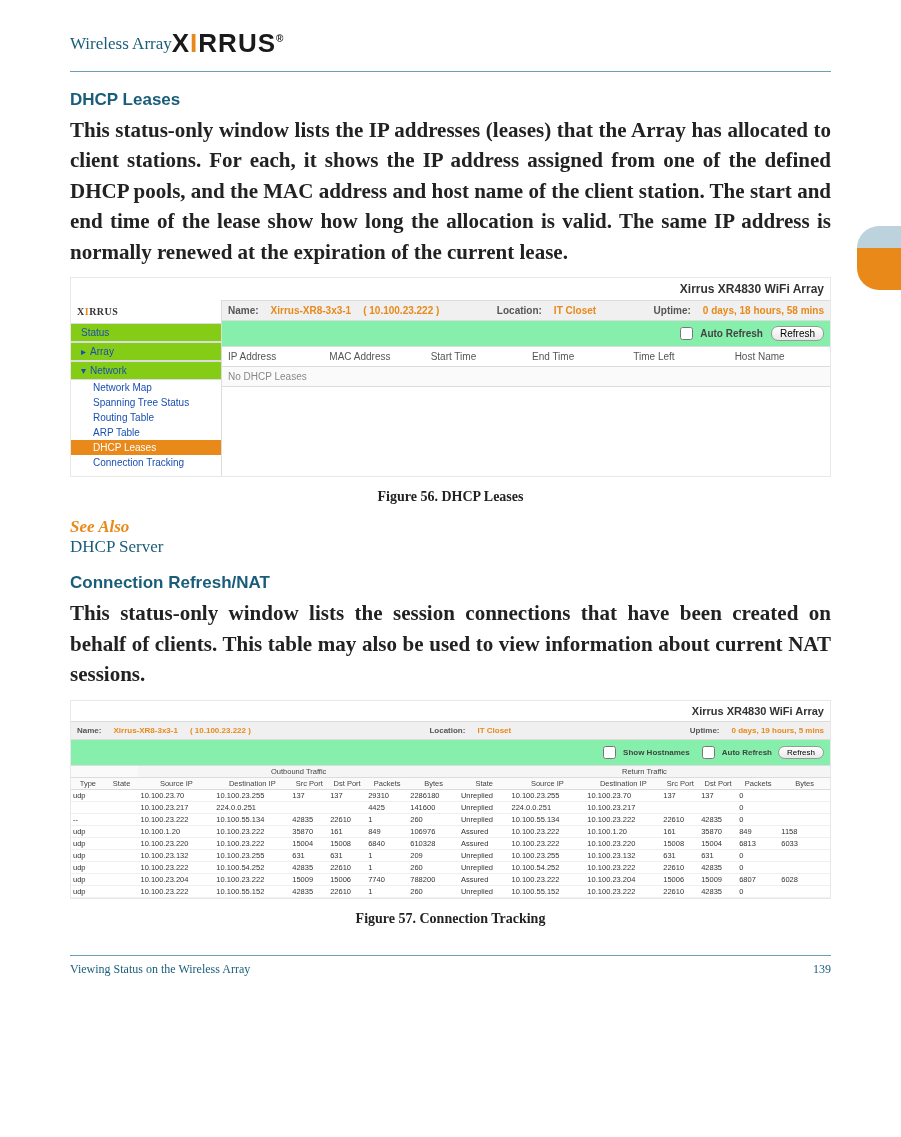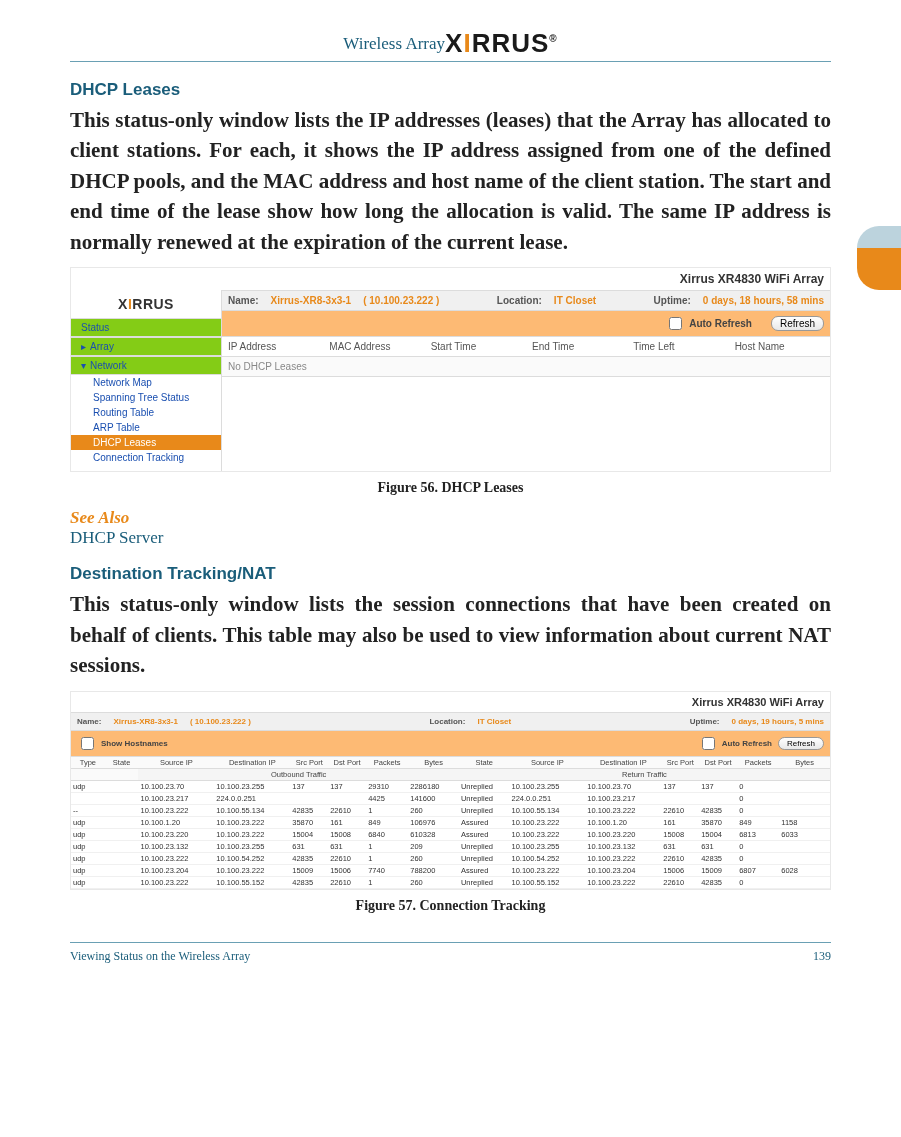--- a/index.html
+++ b/index.html
@@ -20,24 +20,24 @@
     color: var(--text);
   }
   .page {
     box-sizing: border-box;
     width: var(--page-w);
     padding: 28px 70px 24px 70px;
     position: relative;
   }
   .topbar {
     display: flex;
-    justify-content: center;
+    justify-content: flex-start;
     align-items: center;
     border-bottom: 1px solid #6aa0b4;
-    padding-bottom: 2px;
+    padding-bottom: 12px;
     margin-bottom: 18px;
   }
   .topbar .doc-title {
     color: var(--teal);
     font-size: 17px;
   }
   .brand {
     font-family: Arial, Helvetica, sans-serif;
     font-weight: 900;
     font-size: 26px;
@@ -77,21 +77,21 @@
     color: var(--teal);
     font-size: 17px;
     margin-bottom: 16px;
   }
   
   .ui-shot {
     font-family: Arial, Helvetica, sans-serif;
     font-size: 10px;
     color: #333;
     position: relative;
-    margin: 10px 0 4px 0;
+    margin: 10px 0 12px 0;
     background: #fff;
     border: 1px solid #e8e8e8;
   }
   .ui-shot .device-title {
     text-align: right;
     font-weight: 700;
     font-size: 12px;
     padding: 4px 6px;
   }
   .ui-shot .ui-header {
@@ -103,24 +103,24 @@
     border-bottom: 1px solid var(--panel-border);
     font-size: 10px;
     justify-content: space-between;
   }
   .ui-shot .ui-header .lbl { color: #555; font-weight: 700; }
   .ui-shot .ui-header .lnk { color: var(--orange); font-weight: 700; cursor: pointer; }
   .ui-shot .ui-header .spacer { flex: 1; }
   .ui-shot .refresh-row {
     display: flex;
     justify-content: flex-end;
-    gap: 19px;
+    gap: 8px;
     padding: 3px 6px;
     align-items: center;
-    background: #fdba74;
+    background: #86efac;
     border-bottom: 1px solid var(--panel-border);
   }
   .ui-shot .refresh-row label {
     display: flex; gap: 4px; align-items: center;
     font-weight: 700; color: #444;
   }
   .ui-shot .refresh-row button {
     font-family: Arial, Helvetica, sans-serif;
     font-size: 10px;
     padding: 1px 8px;
@@ -133,25 +133,24 @@
   .dhcp-shot .layout { display: flex; }
   .dhcp-shot .nav {
     width: 150px;
     background: #fff;
     border-right: 1px solid var(--panel-border);
     padding: 4px 0 6px 0;
     font-size: 10px;
   }
   .dhcp-shot .nav .brand-row {
     padding: 2px 6px 6px 6px;
-    font-family: Liberation Sans, sans-serif;
+    font-family: Liberation Serif, serif;
     font-weight: 900;
-    font-size: 14px;
+    font-size: 10px;
     letter-spacing: .5px;
-    text-align: center;
   }
   .dhcp-shot .nav .brand-row .i-orange { color: var(--orange); }
   .dhcp-shot .nav .top-item {
     padding: 3px 6px 3px 10px;
     background: #84cc16;
     border-top: 1px solid var(--panel-border);
     border-bottom: 1px solid var(--panel-border);
     color: #1a4fb0;
     cursor: pointer;
     display: flex; align-items: center; gap: 4px;
@@ -334,37 +333,37 @@
         <div class="empty-row">No DHCP Leases</div>
         <div style="height:28px"></div>
       </div>
     </div>
   </div>
   <div class="caption">Figure 56. DHCP Leases</div>
 
   <div class="see-also">See Also</div>
   <div class="see-link">DHCP Server</div>
 
-  <div class="section-head">Destination Tracking/NAT</div>
+  <div class="section-head">Connection Refresh/NAT</div>
   <p class="body-text">This status-only window lists the session connections that have been created on behalf of clients. This table may also be used to view information about current NAT sessions.</p>
 
   <div class="ui-shot ct-shot">
     <div class="device-title">Xirrus XR4830 WiFi Array</div>
     <div class="ui-header">
       <span class="lbl">Name:</span>
       <span class="lnk">Xirrus-XR8-3x3-1</span>
       <span class="lnk">( 10.100.23.222 )</span>
       <span class="spacer"></span>
       <span class="lbl">Location:</span>
       <span class="lnk">IT Closet</span>
       <span class="spacer"></span>
       <span class="lbl">Uptime:</span>
       <span class="lnk">0 days, 19 hours, 5 mins</span>
     </div>
-    <div class="refresh-row" style="justify-content:space-between">
+    <div class="refresh-row" style="justify-content:flex-end">
       <label class="hostnames" style="border:none;background:transparent;padding:0">
         <input type="checkbox" style="">
         <span>Show Hostnames</span>
       </label>
       <div style="display:flex;gap:6px;align-items:center">
         <label>
           <input type="checkbox" style="">
           <span>Auto Refresh</span>
         </label>
         <button>Refresh</button>
@@ -382,42 +381,42 @@
           <col style="width:6%">
         <col style="width:6%">
           <col style="width:9%">
           <col style="width:9%">
         <col style="width:4.5%">
           <col style="width:4.5%">
         <col style="width:5%">
           <col style="width:6%">
       </colgroup>
       <thead>
+        <tr>
+          <th colspan="2"></th>
+          <th colspan="6" class="group">Outbound Traffic</th>
+          <th colspan="7" class="group">Return Traffic</th>
+        </tr>
         <tr id="ct-cols-row">
             <th>Type</th>
             <th>State</th>
             <th>Source IP</th>
             <th>Destination IP</th>
             <th>Src Port</th>
             <th>Dst Port</th>
             <th>Packets</th>
             <th>Bytes</th>
             <th>State</th>
             <th>Source IP</th>
             <th>Destination IP</th>
             <th>Src Port</th>
             <th>Dst Port</th>
             <th>Packets</th>
             <th>Bytes</th>
           </tr>
-        <tr>
-          <th colspan="2"></th>
-          <th colspan="6" class="group">Outbound Traffic</th>
-          <th colspan="7" class="group">Return Traffic</th>
-        </tr>
       </thead>
       <tbody id="ct-body">
           <tr>
             <td>udp</td>
             <td></td>
             <td>10.100.23.70</td>
             <td>10.100.23.255</td>
             <td>137</td>
             <td>137</td>
             <td>29310</td>

